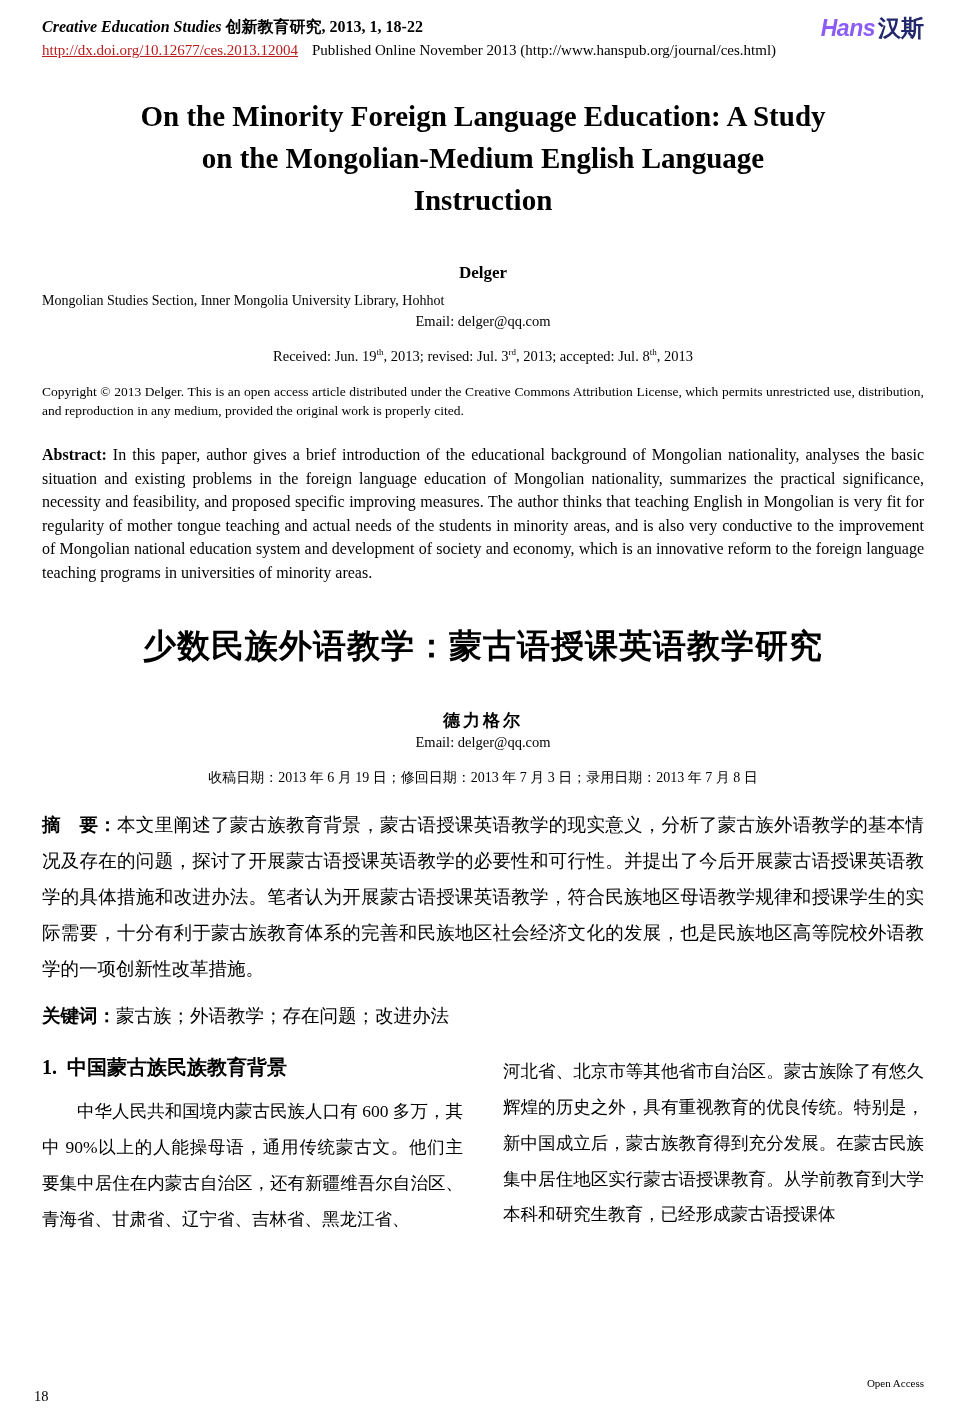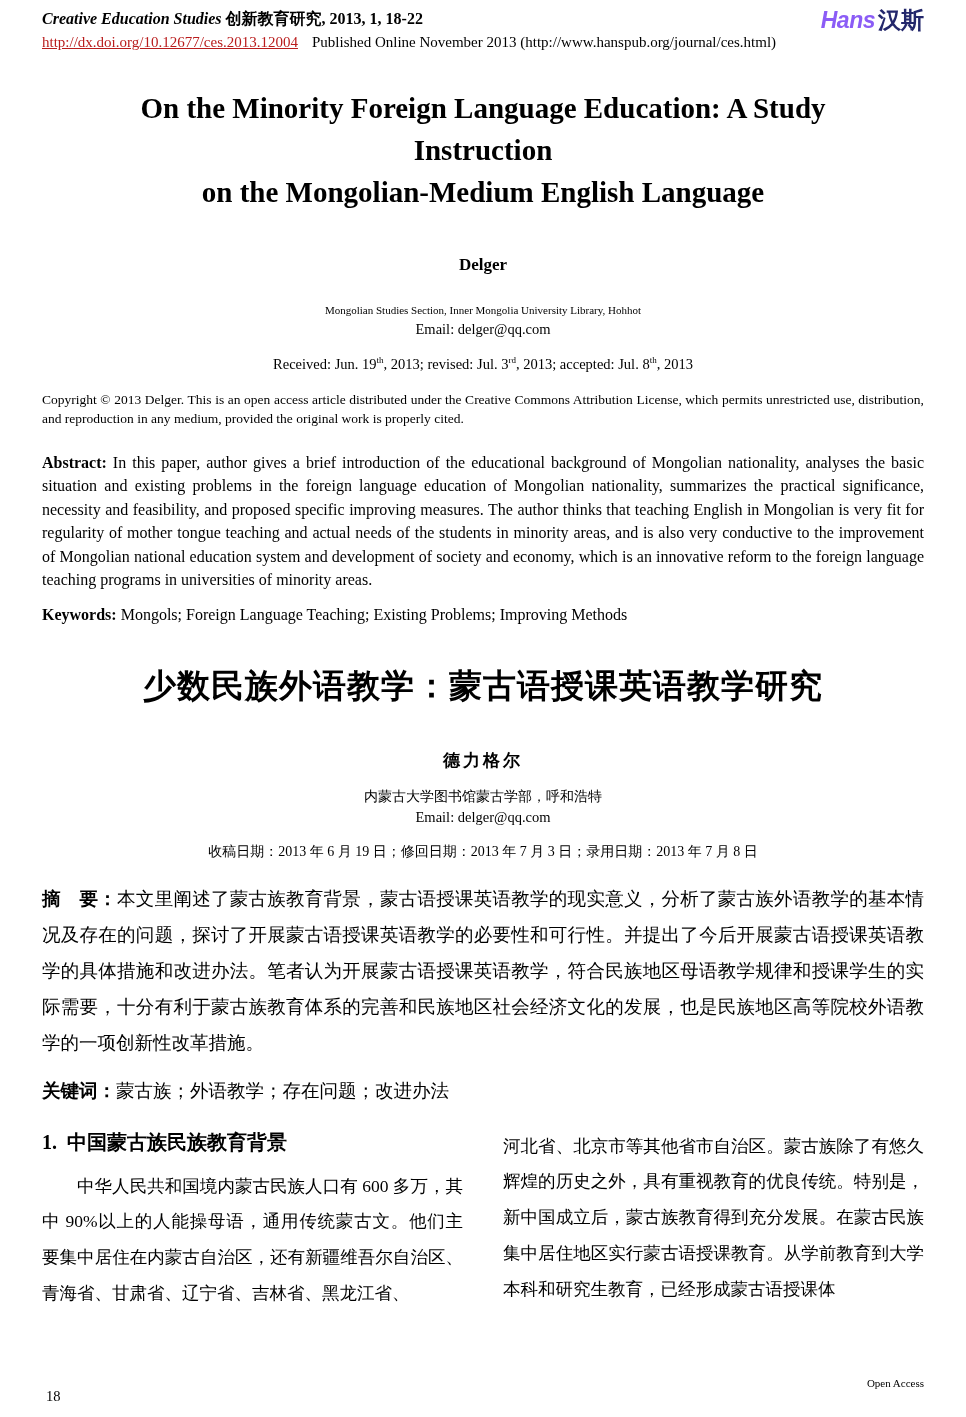--- a/index.html
+++ b/index.html
@@ -4,38 +4,38 @@
 <style>
   * { margin: 0; padding: 0; box-sizing: border-box; }
   html, body { background: #ffffff; }
   body {
     width: 966px; height: 1417px;
     position: relative;
     font-family: "Liberation Serif", serif;
     color: #000;
     overflow: hidden;
   }
-  .page { padding: 8px 42px 0 42px; }
+  .page { padding: 16px 42px 0 42px; }
 
   
   .hdr { display: flex; justify-content: space-between; align-items: flex-start; }
   .hdr-line1 { font-size: 16px; font-weight: bold; line-height: 1.35; }
   .j-en { font-style: italic; }
   .hdr-line2 { font-size: 15px; margin-top: 4px; }
   .doi { text-decoration: underline; }
   .pub { margin-left: 14px; text-align: right; }
   .logo { font-family: "Liberation Sans", sans-serif; font-weight: bold; font-size: 23px; white-space: nowrap; line-height: 1.1; }
   .logo-hans { font-style: italic; letter-spacing: -0.5px; }
   .logo-hanzi { margin-left: 3px; }
 
   
   .title { margin-top: 36px; text-align: center; font-size: 29px; font-weight: bold; line-height: 1.45; }
   .title span { display: block; }
   .author { margin-top: 42px; text-align: center; font-size: 17px; font-weight: bold; }
-  .affil  { margin-top: 28px; text-align: center; font-size: 11px; line-height: 1.45; }
+  .affil  { margin-top: 8px; text-align: left; font-size: 14px; line-height: 1.45; }
   .email  { text-align: center; font-size: 14.5px; line-height: 1.45; }
   .received { margin-top: 15px; text-align: center; font-size: 14.5px; }
   .received sup { font-size: 9px; }
 
   .copyright { margin-top: 17px; font-size: 13.5px; line-height: 1.42; text-align: justify; }
 
   .abstract { margin-top: 23px; font-size: 16px; line-height: 1.47; text-align: justify; }
   .abstract .lbl { font-weight: bold; }
   .keywords { margin-top: 14px; font-size: 16px; }
   .keywords .lbl { font-weight: bold; }
@@ -54,21 +54,21 @@
   
   .section { margin-top: 26px; display: flex; gap: 40px; }
   .col { width: 427px; }
   .sec-heading { font-size: 20px; font-weight: bold; margin-bottom: 13px; }
   .sec-heading .num { font-family: "Liberation Serif", serif; margin-right: 10px; }
   .sec-heading .txt { font-family: "Liberation Sans", sans-serif; }
   .body-para { font-size: 17.5px; line-height: 2.05; text-align: justify; }
   .indent { text-indent: 2em; }
 
   
-  .footer-left  { position: absolute; left: 46px;  bottom: 12px; font-size: 14.5px; font-family: Liberation Serif, serif; }
+  .footer-left  { position: absolute; left: 34px;  bottom: 12px; font-size: 14.5px; font-family: Liberation Serif, serif; }
   .footer-right { position: absolute; right: 42px; bottom: 28px; font-size: 11px; }
 </style>
 </head>
 <body>
 
 <div class="page">
 
   <div class="hdr">
     <div class="hdr-left">
       <div class="hdr-line1">
@@ -79,40 +79,38 @@
         <a class="doi" href="#" style="color: #b91c1c;">http://dx.doi.org/10.12677/ces.2013.12004</a><span class="pub">Published Online November 2013 (http://www.hanspub.org/journal/ces.html)</span>
       </div>
     </div>
     <div class="logo">
       <span class="logo-hans" style="color: #8b5cf6;">Hans</span><span class="logo-hanzi" style="color: rgb(35, 39, 107);">汉斯</span>
     </div>
   </div>
 
   <h1 class="title">
     <span>On the Minority Foreign Language Education: A Study</span>
+    <span>on the Mongolian-Medium English Language</span>
     <span>Instruction</span>
-    <span>on the Mongolian-Medium English Language</span>
   </h1>
 
   <p class="author">Delger</p>
   <p class="affil">Mongolian Studies Section, Inner Mongolia University Library, Hohhot</p>
   <p class="email">Email: delger@qq.com</p>
 
   <p class="received"><span>Received: Jun. 19</span><sup>th</sup><span>, 2013; revised: Jul. 3</span><sup>rd</sup><span>, 2013; accepted: Jul. 8</span><sup>th</sup><span>, 2013</span></p>
 
   <p class="copyright">Copyright © 2013 Delger. This is an open access article distributed under the Creative Commons Attribution License, which permits unrestricted use, distribution, and reproduction in any medium, provided the original work is properly cited.</p>
 
   <p class="abstract"><span class="lbl">Abstract:</span><span> In this paper, author gives a brief introduction of the educational background of Mongolian nationality, analyses the basic situation and existing problems in the foreign language education of Mongolian nationality, summarizes the practical significance, necessity and feasibility, and proposed specific improving measures. The author thinks that teaching English in Mongolian is very fit for regularity of mother tongue teaching and actual needs of the students in minority areas, and is also very conductive to the improvement of Mongolian national education system and development of society and economy, which is an innovative reform to the foreign language teaching programs in universities of minority areas.</span></p>
 
-  <p class="keywords"><span class="lbl">Keywords:</span><span> Mongols; Foreign Language Teaching; Existing Problems; Improving Methods</span></p>
 
   <h2 class="zh-title">少数民族外语教学：蒙古语授课英语教学研究</h2>
 
   <p class="zh-author">德力格尔</p>
-  <p class="zh-affil">内蒙古大学图书馆蒙古学部，呼和浩特</p>
   <p class="zh-email">Email: delger@qq.com</p>
   <p class="zh-dates">收稿日期：2013 年 6 月 19 日；修回日期：2013 年 7 月 3 日；录用日期：2013 年 7 月 8 日</p>
 
   <p class="zh-abstract"><span class="lbl">摘　要：</span><span>本文里阐述了蒙古族教育背景，蒙古语授课英语教学的现实意义，分析了蒙古族外语教学的基本情况及存在的问题，探讨了开展蒙古语授课英语教学的必要性和可行性。并提出了今后开展蒙古语授课英语教学的具体措施和改进办法。笔者认为开展蒙古语授课英语教学，符合民族地区母语教学规律和授课学生的实际需要，十分有利于蒙古族教育体系的完善和民族地区社会经济文化的发展，也是民族地区高等院校外语教学的一项创新性改革措施。</span></p>
 
   <p class="zh-keywords"><span class="lbl">关键词：</span><span>蒙古族；外语教学；存在问题；改进办法</span></p>
 
   <div class="section">
     <div class="col">
       <h3 class="sec-heading"><span class="num">1.</span><span class="txt">中国蒙古族民族教育背景</span></h3>

